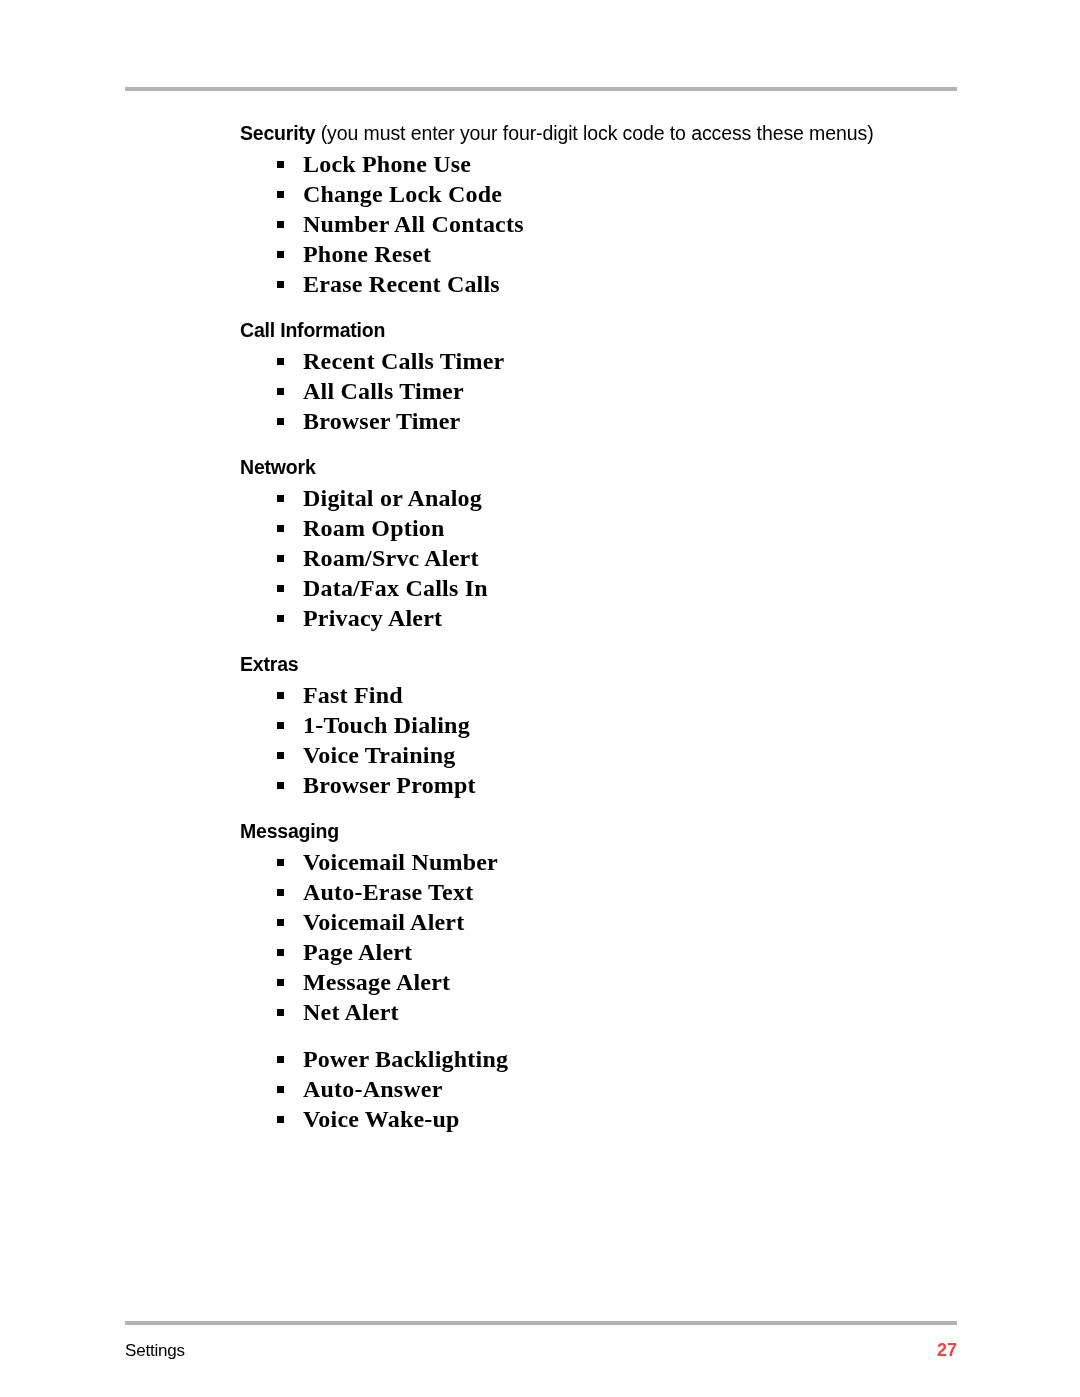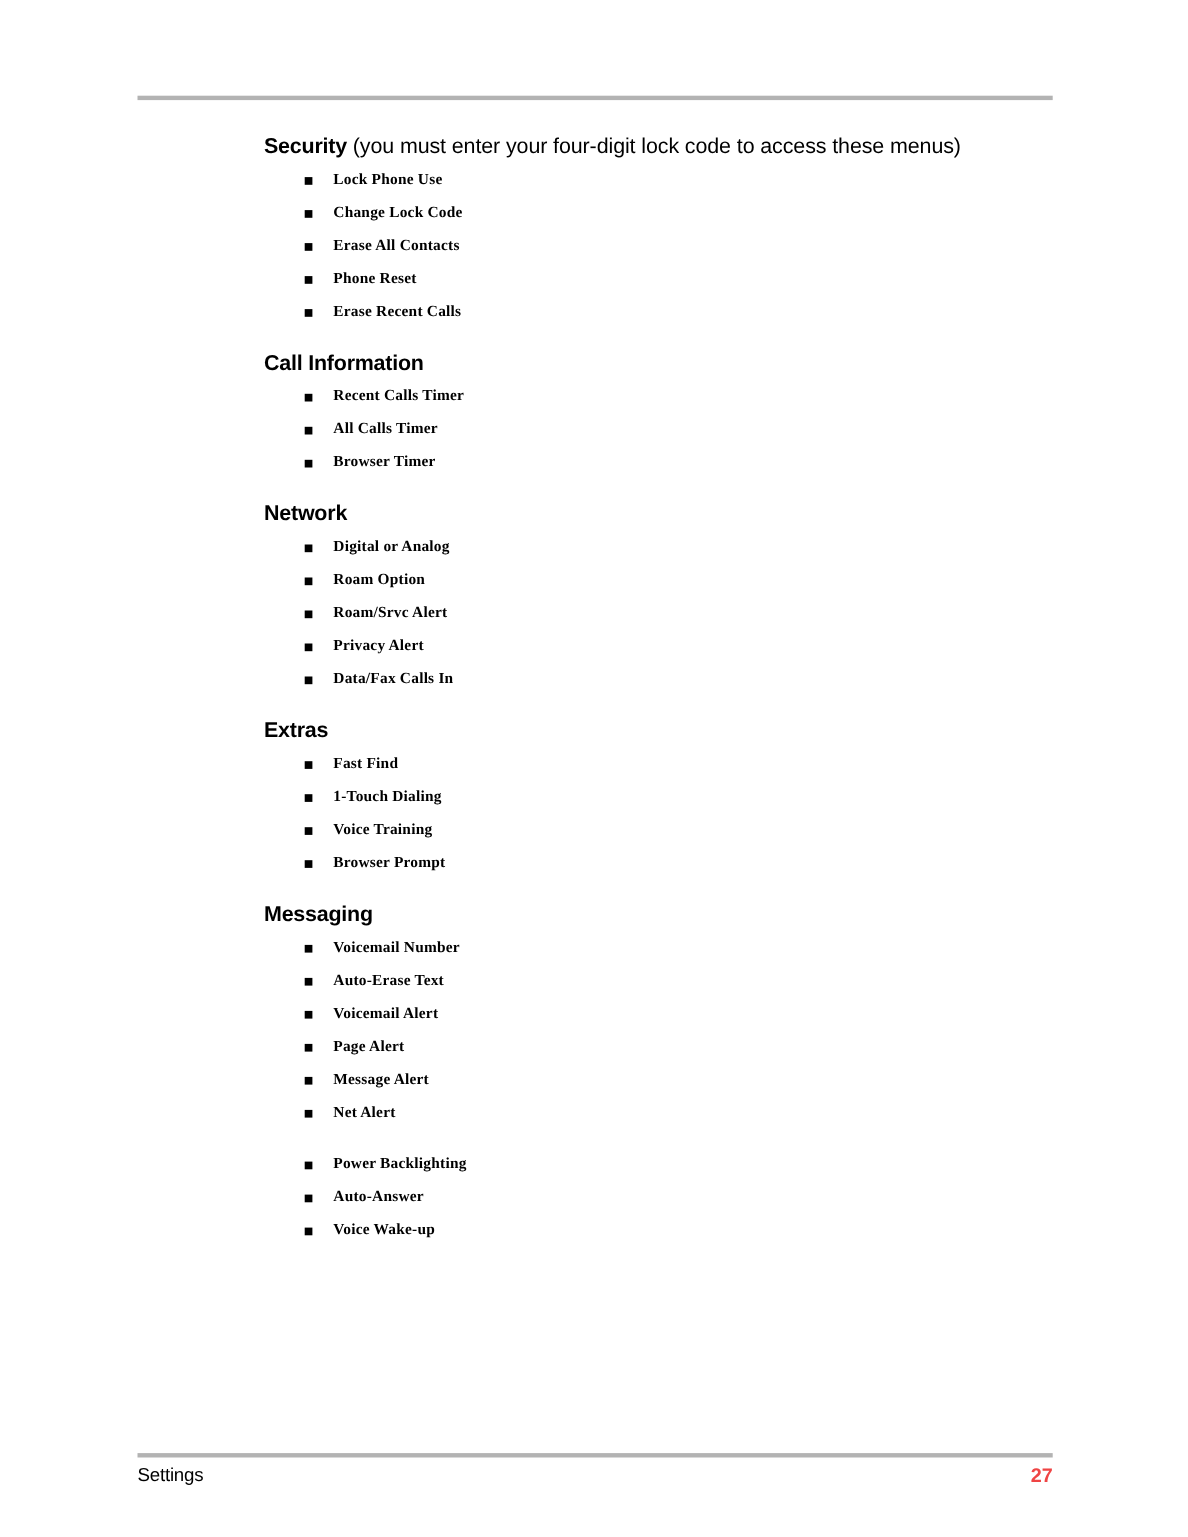--- a/index.html
+++ b/index.html
@@ -66,21 +66,21 @@
     margin: 2px 0 0 0;
     padding: 0;
   }
   .bullet-item {
     position: relative;
     padding-left: 63px;
     height: 30px;
     line-height: 30px;
     font-family: "Liberation Serif", serif;
     font-weight: bold;
-    font-size: 14px;
+    font-size: 24px;
     letter-spacing: 0.2px;
     color: #000000;
     white-space: nowrap;
   }
   .bullet-item .sq {
     position: absolute;
     left: 37px;
     top: 12px;
     width: 7px;
     height: 7px;
@@ -88,21 +88,21 @@
   }
 
   
   .footer {
     position: absolute;
     left: 125px;
     top: 1331px;
     width: 832px;
     height: 30px;
     display: flex;
-    align-items: flex-start;
+    align-items: flex-end;
     justify-content: space-between;
   }
   .footer-label {
     font-family: "Liberation Sans", sans-serif;
     font-size: 17px;
     font-weight: normal;
     letter-spacing: -0.2px;
     color: #000000;
   }
   .footer-page {
@@ -118,41 +118,41 @@
 <div class="page">
 
   <div class="rule rule-top"></div>
 
   <div class="content">
       <div class="section">
         <div class="section-heading"><span>Security</span><span class="heading-note"> (you must enter your four-digit lock code to access these menus)</span></div>
         <ul class="bullet-list">
           <li class="bullet-item"><span class="sq"></span><span>Lock Phone Use</span></li>
           <li class="bullet-item"><span class="sq"></span><span>Change Lock Code</span></li>
-          <li class="bullet-item"><span class="sq"></span><span>Erase All Contacts</span></li>
+          <li class="bullet-item"><span class="sq"></span><span>Number All Contacts</span></li>
           <li class="bullet-item"><span class="sq"></span><span>Phone Reset</span></li>
           <li class="bullet-item"><span class="sq"></span><span>Erase Recent Calls</span></li>
         </ul>
       </div>
       <div class="section">
         <div class="section-heading"><span>Call Information</span></div>
         <ul class="bullet-list">
           <li class="bullet-item"><span class="sq"></span><span>Recent Calls Timer</span></li>
           <li class="bullet-item"><span class="sq"></span><span>All Calls Timer</span></li>
           <li class="bullet-item"><span class="sq"></span><span>Browser Timer</span></li>
         </ul>
       </div>
       <div class="section">
         <div class="section-heading"><span>Network</span></div>
         <ul class="bullet-list">
           <li class="bullet-item"><span class="sq"></span><span>Digital or Analog</span></li>
           <li class="bullet-item"><span class="sq"></span><span>Roam Option</span></li>
           <li class="bullet-item"><span class="sq"></span><span>Roam/Srvc Alert</span></li>
+          <li class="bullet-item"><span class="sq"></span><span>Data/Fax Calls In</span></li>
           <li class="bullet-item"><span class="sq"></span><span>Privacy Alert</span></li>
-          <li class="bullet-item"><span class="sq"></span><span>Data/Fax Calls In</span></li>
         </ul>
       </div>
       <div class="section">
         <div class="section-heading"><span>Extras</span></div>
         <ul class="bullet-list">
           <li class="bullet-item"><span class="sq"></span><span>Fast Find</span></li>
           <li class="bullet-item"><span class="sq"></span><span>1-Touch Dialing</span></li>
           <li class="bullet-item"><span class="sq"></span><span>Voice Training</span></li>
           <li class="bullet-item"><span class="sq"></span><span>Browser Prompt</span></li>
         </ul>

